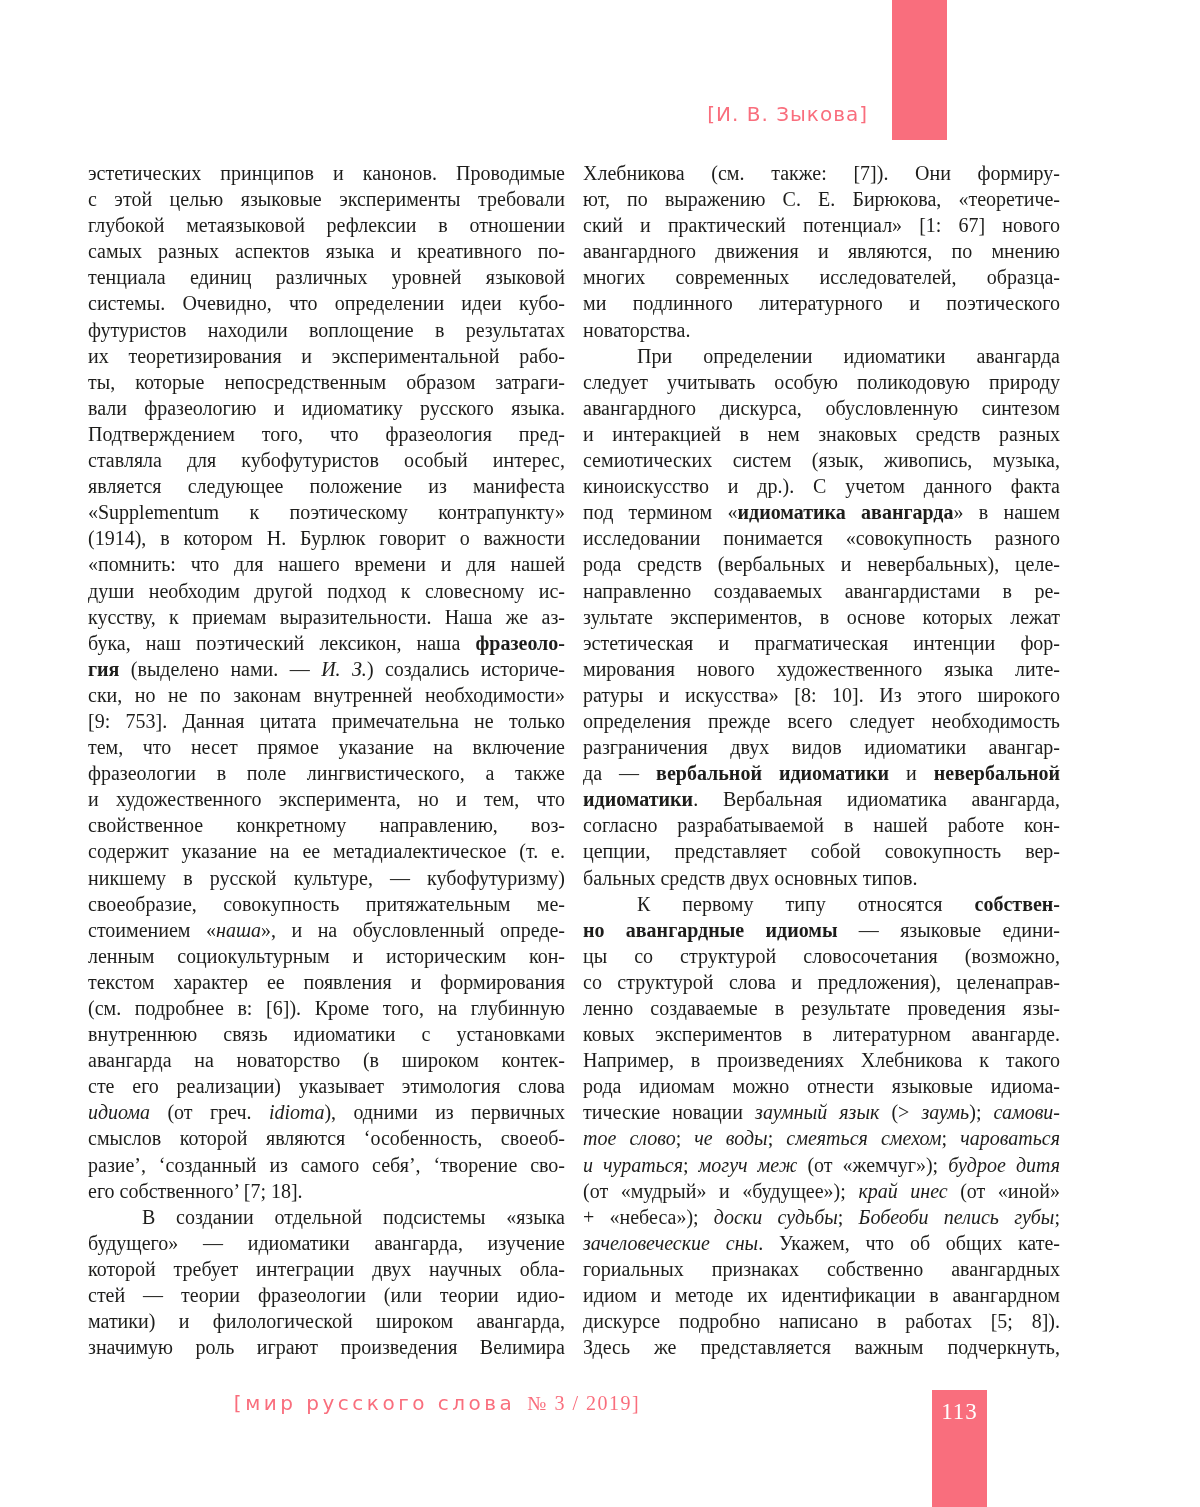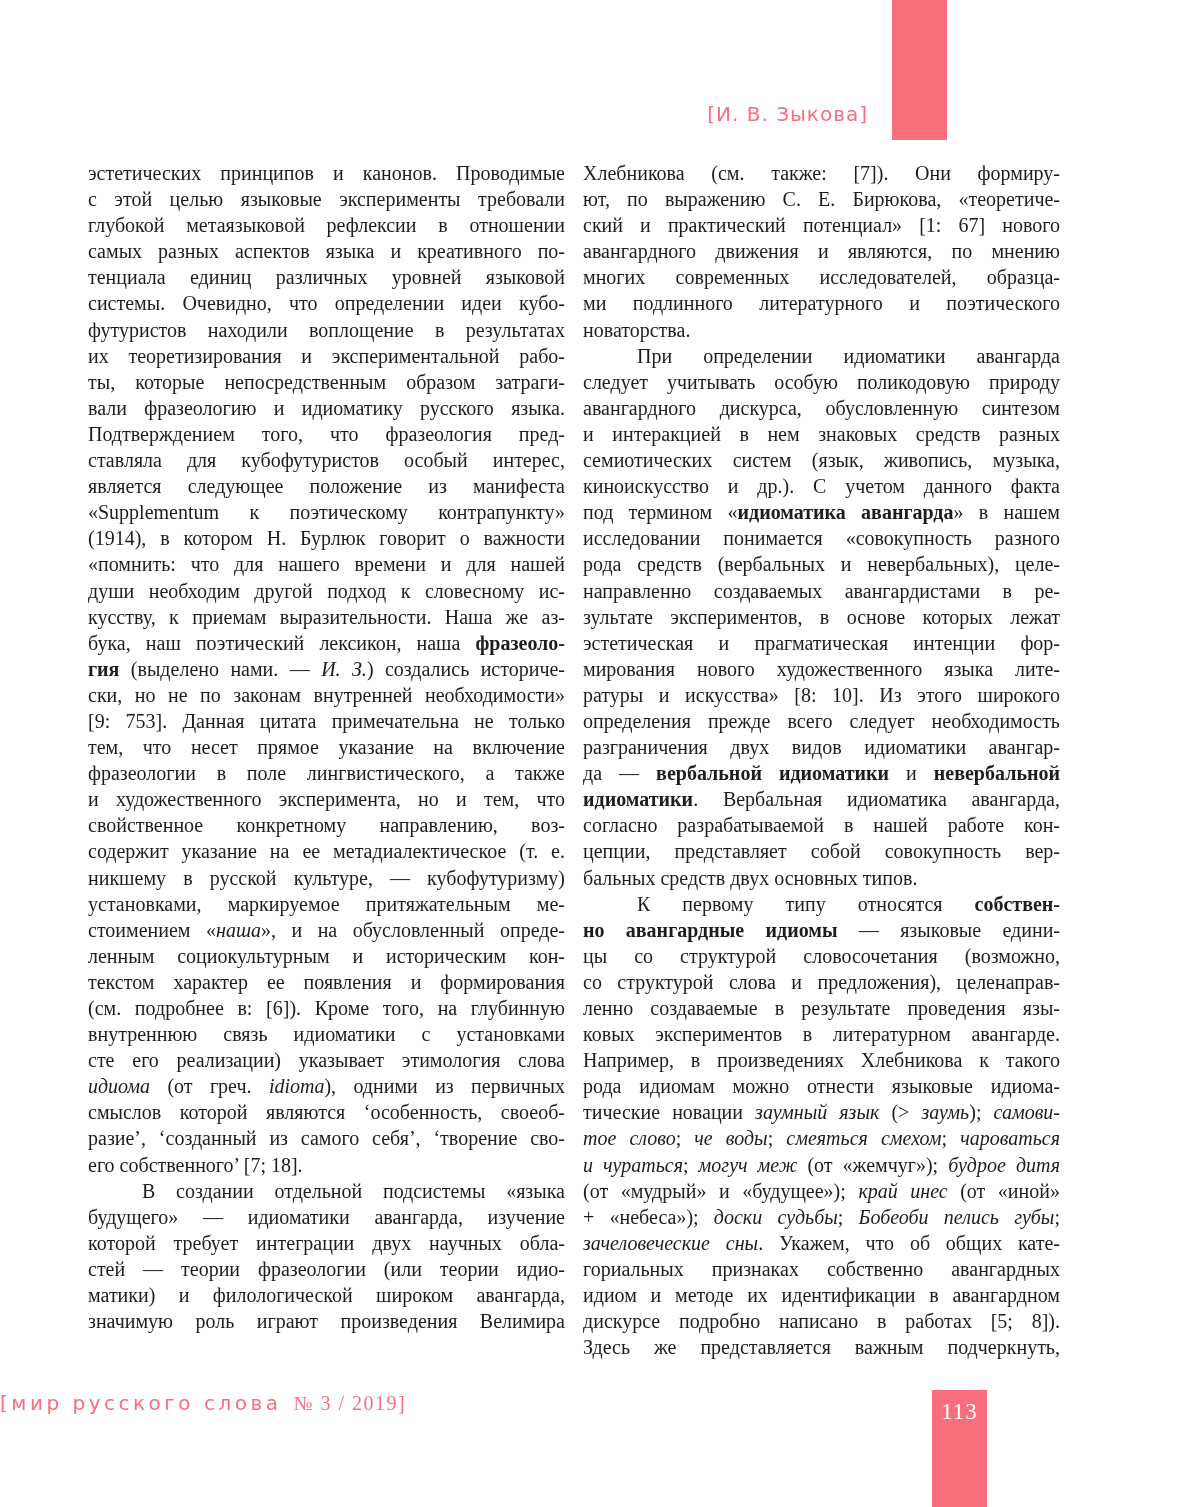--- a/index.html
+++ b/index.html
@@ -20,21 +20,21 @@
   .pagenum {
     display:inline-block; margin-top:9px; color:#ffffff;
     font-family:"Liberation Serif", serif; font-size:23px; letter-spacing:1px;
   }
   .header-line {
     position:absolute; top:102px; left:0; width:868px; text-align:right;
     font-family:"DejaVu Sans", sans-serif; font-size:20px;
     letter-spacing:1px; color:var(--accent, #f96e7d);
   }
   .footer-line {
-    position:absolute; top:1391px; left:0; width:874px; text-align:left;
+    position:absolute; top:1391px; left:0; width:874px; text-align:center;
     color:var(--accent, #f96e7d); white-space:nowrap;
   }
   .footer-journal {
     font-family:"DejaVu Sans", sans-serif; font-size:20px; letter-spacing:3.5px;
   }
   .footer-issue {
     font-family:"Liberation Serif", serif; font-size:20px;
     letter-spacing:1.5px; margin-left:12px;
   }
   .col {
@@ -86,26 +86,27 @@
       <div class="line"><span>бука, наш поэтический лексикон, наша </span><span class="bold">фразеоло-</span></div>
       <div class="line"><span class="bold">гия</span><span> (выделено нами. — </span><span class="italic">И. З.</span><span>) создались историче-</span></div>
       <div class="line"><span>ски, но не по законам внутренней необходимости»</span></div>
       <div class="line"><span>[9: 753]. Данная цитата примечательна не только</span></div>
       <div class="line"><span>тем, что несет прямое указание на включение</span></div>
       <div class="line"><span>фразеологии в поле лингвистического, а также</span></div>
       <div class="line"><span>и художественного эксперимента, но и тем, что</span></div>
       <div class="line"><span>свойственное конкретному направлению, воз-</span></div>
       <div class="line"><span>содержит указание на ее метадиалектическое (т. е.</span></div>
       <div class="line"><span>никшему в русской культуре, — кубофутуризму)</span></div>
-      <div class="line"><span>установками, маркируемое притяжательным ме-</span></div>
+      <div class="line"><span>своеобразие, совокупность притяжательным ме-</span></div>
       <div class="line"><span>стоимением «</span><span class="italic">наша</span><span>», и на обусловленный опреде-</span></div>
       <div class="line"><span>ленным социокультурным и историческим кон-</span></div>
       <div class="line"><span>текстом характер ее появления и формирования</span></div>
       <div class="line"><span>(см. подробнее в: [6]). Кроме того, на глубинную</span></div>
       <div class="line"><span>внутреннюю связь идиоматики с установками</span></div>
+      <div class="line"><span>авангарда на новаторство (в широком контек-</span></div>
       <div class="line"><span>сте его реализации) указывает этимология слова</span></div>
       <div class="line"><span class="italic">идиома</span><span> (от греч. </span><span class="italic">idioma</span><span>), одними из первичных</span></div>
       <div class="line"><span>смыслов которой являются ‘особенность, своеоб-</span></div>
       <div class="line"><span>разие’, ‘созданный из самого себя’, ‘творение сво-</span></div>
       <div class="line pend"><span>его собственного’ [7; 18].</span></div>
       <div class="line indent"><span>В создании отдельной подсистемы «языка</span></div>
       <div class="line"><span>будущего» — идиоматики авангарда, изучение</span></div>
       <div class="line"><span>которой требует интеграции двух научных обла-</span></div>
       <div class="line"><span>стей — теории фразеологии (или теории идио-</span></div>
       <div class="line"><span>матики) и филологической широком авангарда,</span></div>

